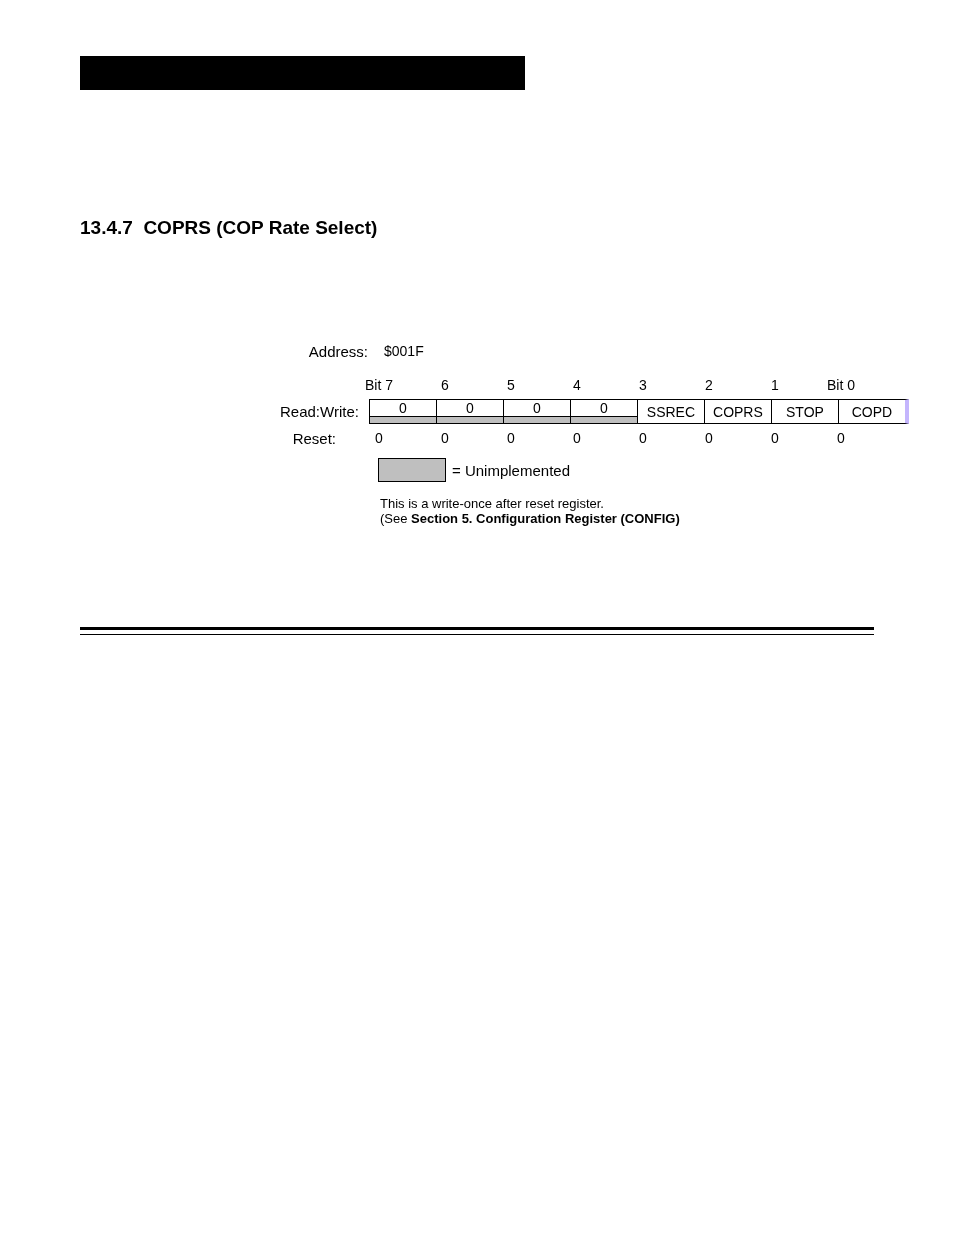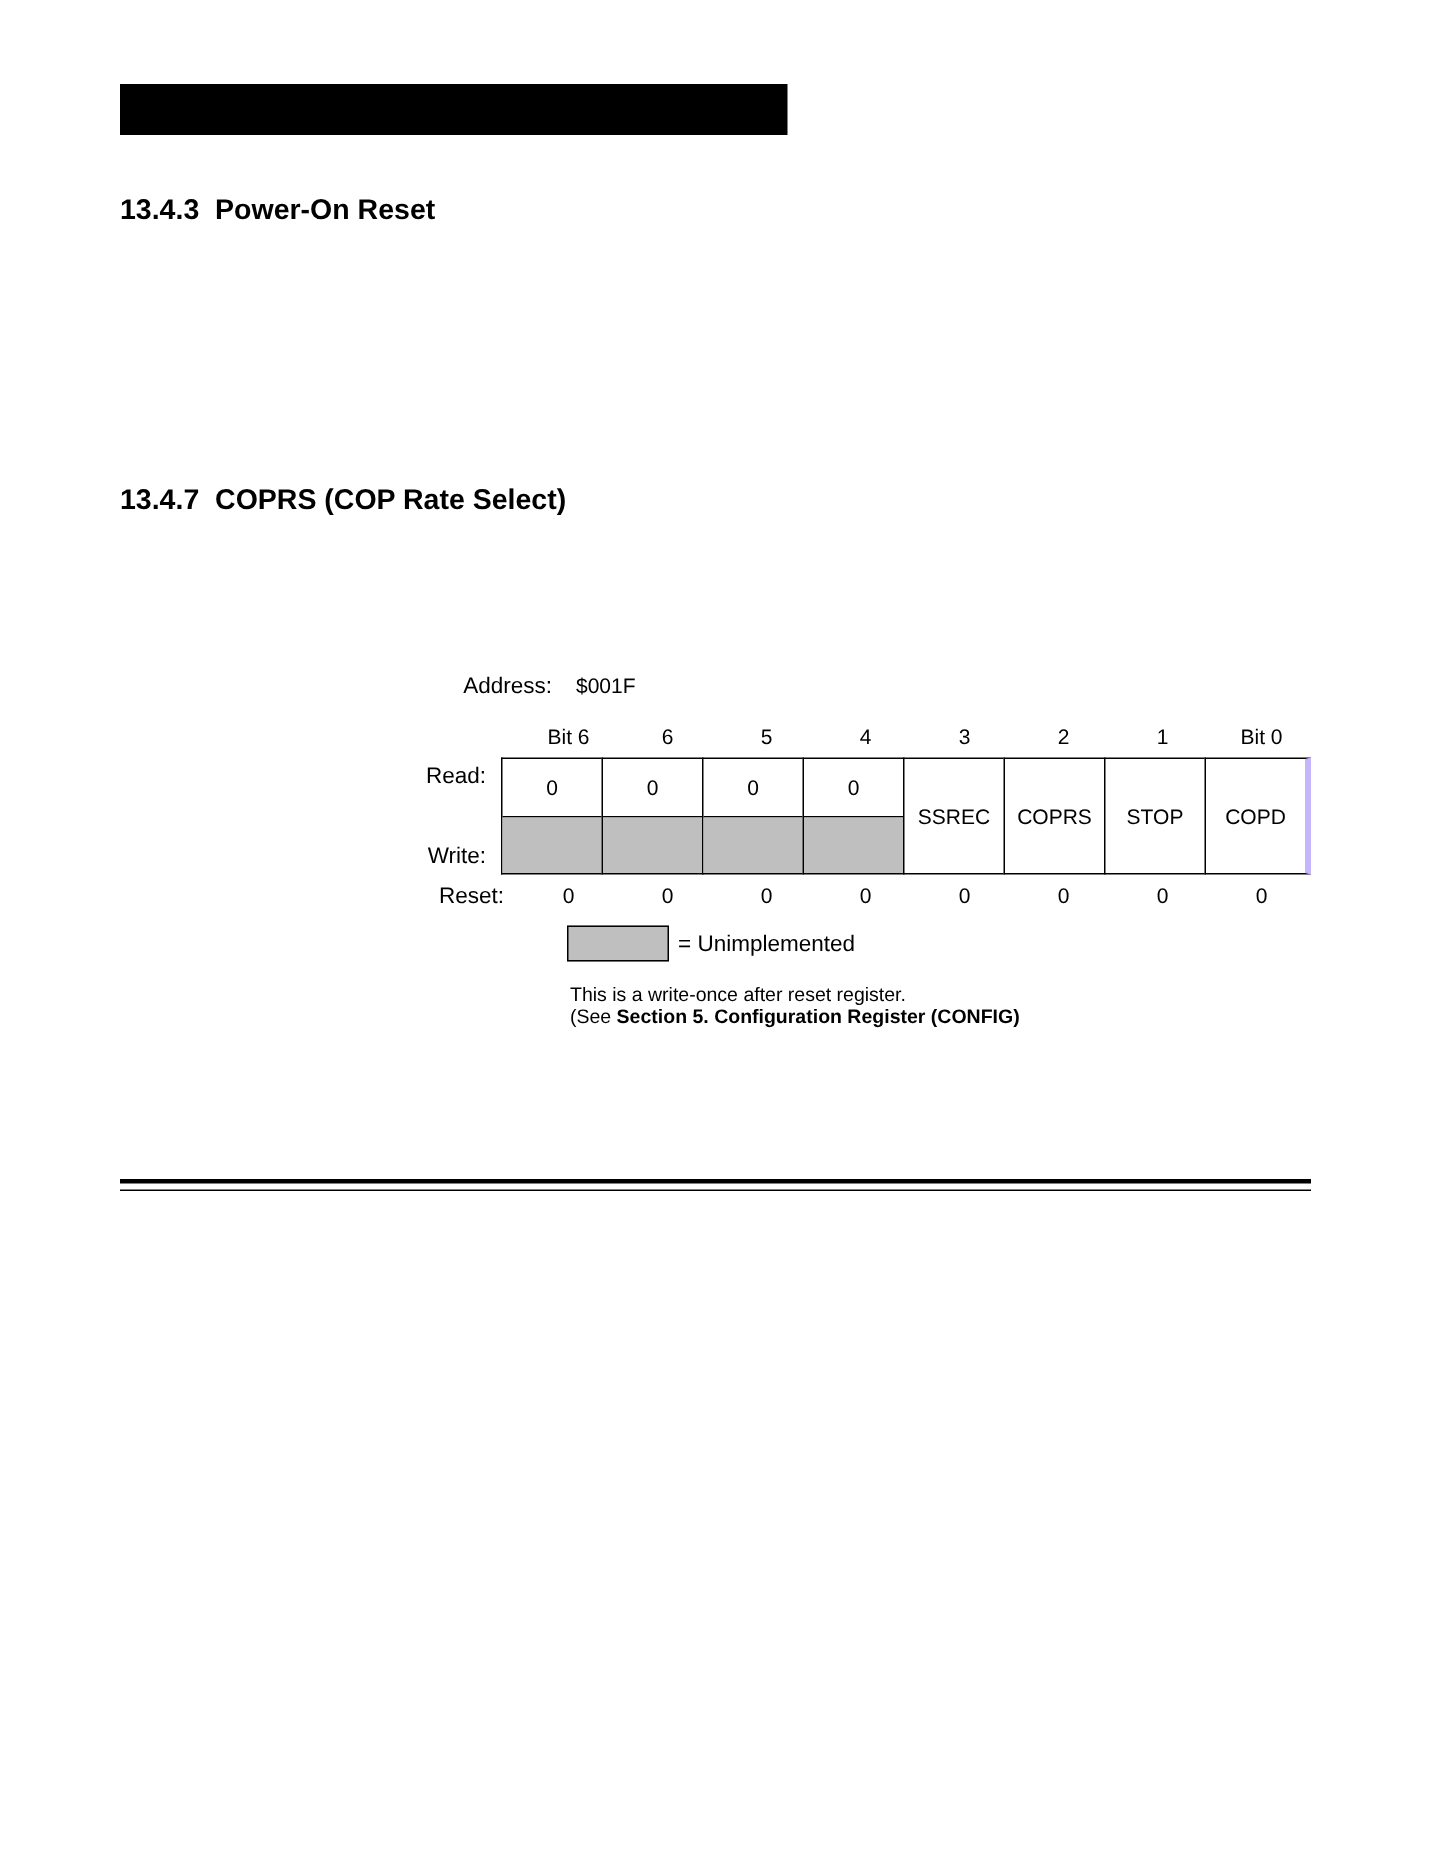--- a/index.html
+++ b/index.html
@@ -61,26 +61,25 @@
   }
   .hcell { padding: 6px 0; }
   .rcell { padding: 6px 0; }
 
   .boxrow {
     display: flex;
     align-items: stretch;
   }
   .boxlabels {
     display: flex;
-    flex-direction: column;
+    flex-direction: row;
     justify-content: space-around;
     text-align: right;
     width: 88px;
     padding-right: 10px;
-    gap: 28px;
   }
   .boxlabels div { font-size: 15px; padding: 4px 0;}
   .bitbox {
     display:flex;
     flex-direction: column;
     border-left: 1px solid #000;
     border-top: 1px solid #000;
     border-bottom: 1px solid #000;
     width: 66px;
   }
@@ -152,27 +151,20 @@
   }
   .footer2 .left { flex:1; text-align:left; }
   .footer2 .right { flex:1; text-align:right; }
 </style>
 </head>
 <body>
 
 <div class="page">
   <div class="blackbar"></div>
 
-  <div class="block">
-    <div class="section-heading">
-      <span>13.4.3</span>&nbsp;
-      <span>Power-On Reset</span>
-    </div>
-    <p class="body-text">The power-on reset (POR) circuit in the SIM clears the COP counter 4096 × BUSCLKX4 cycles after power-up.</p>
-  </div>
 
 
 
   <div class="block">
     <p class="body-text">The COPD signal reflects the state of the COP disable bit (COPD) in the configuration register (CONFIG). See Section 5. Configuration Register (CONFIG).</p>
   </div>
 
   <div class="block" style="margin-bottom:10px;">
     <div class="section-heading">
       <span>13.4.7</span>&nbsp;
@@ -184,21 +176,21 @@
   <div class="regfig">
 
     <div class="regrow">
       <div class="reglabel">Address:</div>
       <div class="hcell" style="text-align:left;padding-left:6px;">$001F</div>
     </div>
 
     <div class="regrow" style="margin-top:6px;">
       <div class="reglabel"></div>
       <div class="cells">
-        <div class="hcell">Bit 6</div>
+        <div class="hcell">Bit 7</div>
         <div class="hcell">6</div>
         <div class="hcell">5</div>
         <div class="hcell">4</div>
         <div class="hcell">3</div>
         <div class="hcell">2</div>
         <div class="hcell">1</div>
         <div class="hcell">Bit 0</div>
       </div>
     </div>
 

